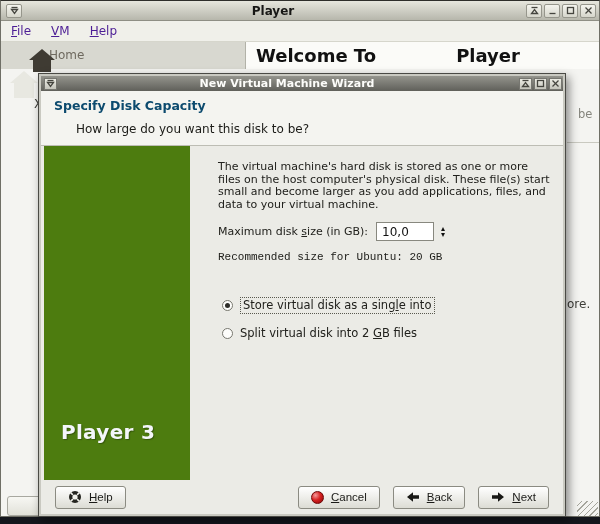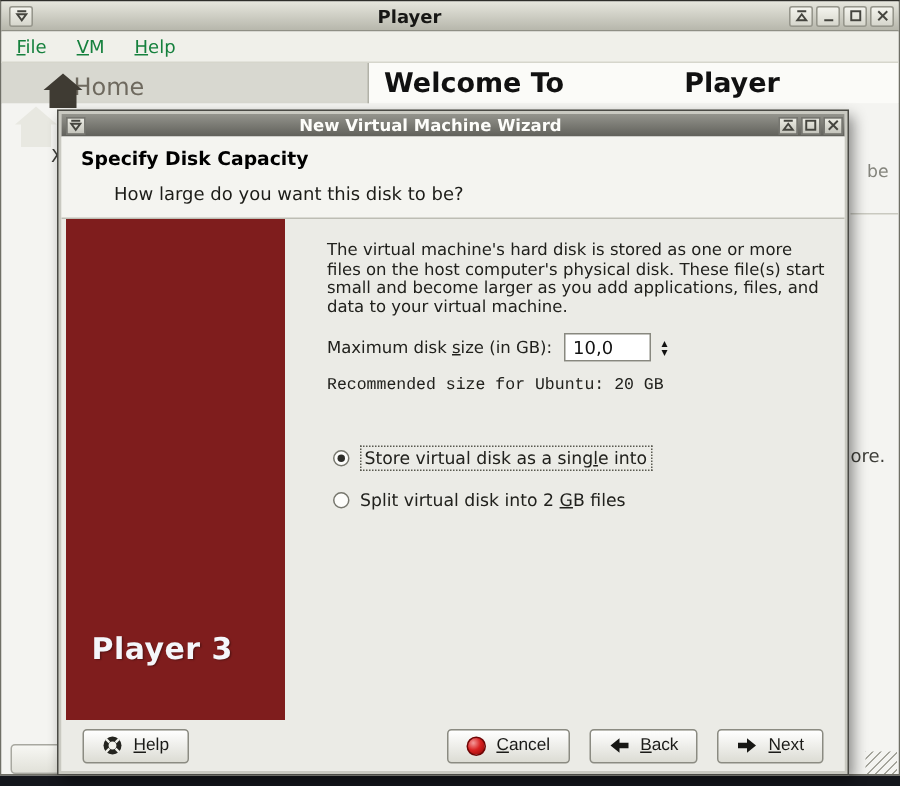--- a/index.html
+++ b/index.html
@@ -11,27 +11,27 @@
     background:#f3f3ef; border:1px solid #6f6f66; border-top-color:#2e2e2a; }
   .titlebar { height:20px; background:linear-gradient(#e6e6dd,#b7b7ac);
     border-bottom:1px solid #8f8f85; display:flex; align-items:center; padding:0 3px; }
   .titlebar-title { flex:1; text-align:center; font-weight:bold; font-size:12px; color:#171715; }
   .win-btn { width:16px; height:14px; margin-left:2px; display:flex; align-items:center; justify-content:center;
     background:linear-gradient(#f4f4ee,#d6d6cc); border:1px solid #96968c; border-radius:2px; }
   .win-btn svg { display:block; }
   .glyph { stroke:#45453f; stroke-width:1.3; fill:none; }
 
   .menubar { height:21px; background:#f0f0ea; border-bottom:1px solid #d6d6cc;
-    display:flex; align-items:center; gap:20px; padding-left:10px; font-size:12px; color:#15803d; }
+    display:flex; align-items:center; gap:20px; padding-left:10px; font-size:12px; color:#4c1d95; }
   .menu-item { cursor:default; }
   .k { text-decoration:underline; text-underline-offset:1px; }
 
   .tabrow { height:27px; display:flex; }
   .tab-left { width:245px; background:#d8d8d0; border-right:1px solid #b2b2a8; position:relative; }
-  .tab-home-label { position:absolute; left:48px; top:6px; font-size:16px; color:#6e695e; }
+  .tab-home-label { position:absolute; left:48px; top:6px; font-size:12px; color:#6e695e; }
   .tab-right { flex:1; background:#fbfbf8; display:flex; align-items:center; }
   .welcome-left { margin-left:10px; font-weight:bold; font-size:18px; color:#111; }
   .welcome-right { margin-left:80px; font-weight:bold; font-size:18px; color:#111; }
 
   .window-content { position:relative; height:447px; background:#f4f4f1; }
 
   .home-icon-dark { position:absolute; left:25px; top:45px; }
   .home-icon-light { position:absolute; left:6px; top:66px; }
   .frag-x { position:absolute; left:33px; top:96px; font-size:12px; color:#3c3c38; }
   .frag-be { position:absolute; left:577px; top:106px; font-size:11.5px; color:#85857d; }
@@ -49,25 +49,25 @@
   .dialog-inner { height:100%; display:flex; flex-direction:column; background:#ebebe6; }
 
   .dialog-titlebar { height:15px; flex:0 0 15px; background:linear-gradient(#94948d,#60605a);
     display:flex; align-items:center; padding:0 1px; }
   .dialog-titlebar-title { flex:1; text-align:center; font-weight:bold; font-size:11px; color:#fdfdfa; }
   .dlg-btn { width:13px; height:12px; margin-left:2px; display:flex; align-items:center; justify-content:center;
     background:linear-gradient(#ececе4,#c4c4bb); background:linear-gradient(#ececE4,#c4c4bb);
     border:1px solid #767670; }
 
   .dialog-header { height:55px; flex:0 0 55px; background:#f4f4f0; border-bottom:1px solid #bdbdb4; position:relative; }
-  .wizard-step-title { position:absolute; left:13px; top:7px; font-weight:bold; font-size:12.5px; color:#000000; }
+  .wizard-step-title { position:absolute; left:13px; top:7px; font-weight:bold; font-size:12.5px; color:#0c4a6e; }
   .wizard-step-subtitle { position:absolute; left:35px; top:31px; font-size:12px; color:#1c1c18; }
 
   .dialog-body { flex:1; display:flex; padding:0 3px; background:#ebebe6; }
-  .sidebar { width:146px; flex:0 0 146px; background:#7f1d1d; position:relative; }
+  .sidebar { width:146px; flex:0 0 146px; background:#4d7c0f; position:relative; }
   .brand { position:absolute; left:17px; bottom:36px; color:#f4f6fa; font-weight:bold; font-size:20px;
     letter-spacing:0.3px; text-shadow:1px 1px 1px rgba(0,0,0,0.3); }
 
   .content { flex:1; padding-top:6px; font-size:11px; color:#21211d; }
   .section-title { margin-left:12px; font-weight:bold; font-size:11.5px; color:#14140f; }
   .description { margin:9px 0 0 28px; width:332px; line-height:12.6px; }
 
   .form-row { display:flex; align-items:center; margin:11px 0 0 28px;text-align:center; }
   .spinbox { margin-left:8px; width:58px; height:19px; border:1px solid #88887f; background:#fff;
     font-size:12px; color:#111; display:flex; align-items:center; padding-left:5px; }

